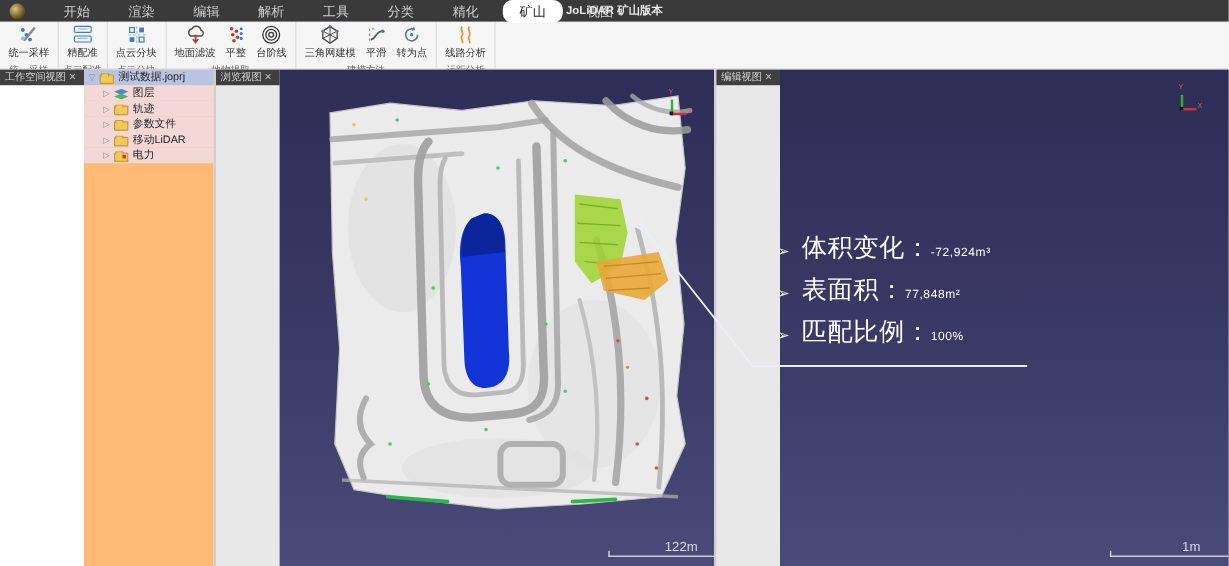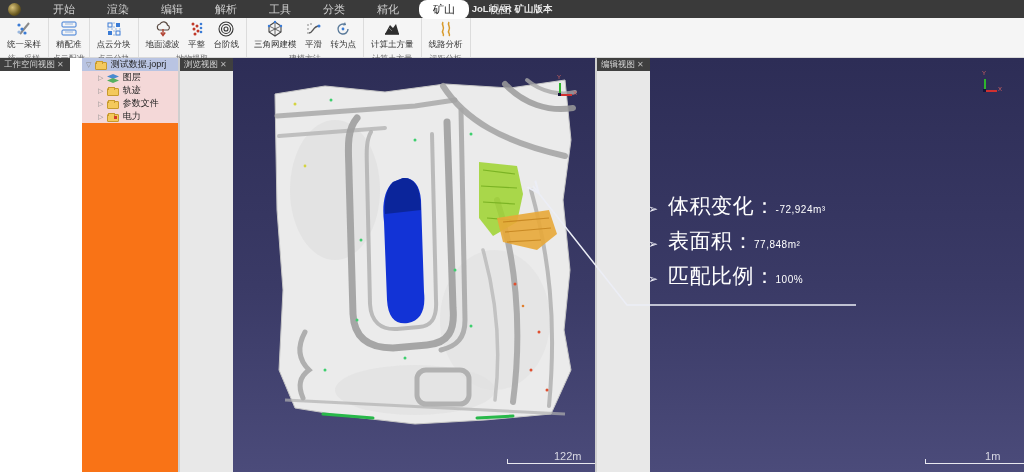--- a/index.html
+++ b/index.html
@@ -26,21 +26,21 @@
 
   
   .main { position:relative; height:414px; display:flex; background:#e8e8e8; }
 
   .panel-header { height:13px; background:#3f3f3f; color:#d5d5d5; font-size:8.5px; display:flex; align-items:center; padding:0 4px; }
   .panel-header .hd-title { flex:1; white-space:nowrap; overflow:hidden; }
   .close-x { color:#bbbbbb; font-size:8px; padding:0 2px; cursor:default; }
 
   
   .workspace { width:180px; background:#ffffff; border-right:2px solid #cfcfcf; display:flex; }
-  .tree { flex:1; background:#f97316; font-size:9px; color:#222;margin-left:12px; }
+  .tree { flex:1; background:#fdba74; font-size:9px; color:#222; }
   .trow { height:13px; display:flex; align-items:center; white-space:nowrap; }
   .trow.root { background:#b9c4e2; }
   .trow.pink { background:#f4d8d8; }
   .expander { width:10px; text-align:center; color:#8a8a8a; font-size:7px; flex:0 0 auto; }
   .trow.root .expander { margin-left:2px; }
   .trow.pink .expander { margin-left:14px; }
   .ticon { width:13px; height:10px; margin:0 3px 0 1px; flex:0 0 auto; position:relative; }
   .folder { position:absolute; left:0; top:2px; width:12px; height:8px; background:#f4c95c; border:1px solid #c79a2e; border-radius:1px; }
   .folder::before { content:""; position:absolute; left:0; top:-2px; width:5px; height:2px; background:#f4c95c; border:1px solid #c79a2e; border-bottom:none; border-radius:1px 1px 0 0; }
   .folder.red::after { content:""; position:absolute; right:1px; top:1px; width:3px; height:3px; background:#d43a2a; }
@@ -227,35 +227,20 @@
                 <path d="M11 2 L12 5 L9 5.5 Z" fill="#5a7a9a"></path>
                 <circle cx="9" cy="9" r="1.4" fill="#3a7bd5"></circle>
               </svg>
           </span>
           <span class="rlabel">转为点</span>
         </div>
       </div>
       <div class="rgroup-label">建模方法</div>
     </div>
 
-    <div class="rgroup">
-      <div class="rbuttons">
-        <div class="rbtn">
-          <span class="ricon">
-            <svg width="18" height="18" viewBox="0 0 18 18">
-                <path d="M2 14 L7 5 L10 8 L13 4 L16 14 Z" fill="#2e2e2e"></path>
-                <path d="M2 14 L16 14" stroke="#2e2e2e" stroke-width="1.6"></path>
-                <path d="M6 8 L9 11" stroke="#8a8a8a" stroke-width="0.8"></path>
-              </svg>
-          </span>
-          <span class="rlabel">计算土方量</span>
-        </div>
-      </div>
-      <div class="rgroup-label">计算土方量</div>
-    </div>
 
     <div class="rgroup">
       <div class="rbuttons">
         <div class="rbtn">
           <span class="ricon">
             <svg width="18" height="18" viewBox="0 0 18 18">
                 <path d="M6 2 C4 5 8 7 6 10 C4 13 8 14 6 16" fill="none" stroke="#d89a2a" stroke-width="1.5"></path>
                 <path d="M12 2 C10 5 14 7 12 10 C10 13 14 14 12 16" fill="none" stroke="#d89a2a" stroke-width="1.5"></path>
               </svg>
           </span>
@@ -298,20 +283,27 @@
               <span class="folder"></span>
             </span>
           <span>轨迹</span>
         </div>
         <div class="trow pink">
           <span class="expander">▷</span>
           <span class="ticon">
               <span class="folder"></span>
             </span>
           <span>参数文件</span>
+        </div>
+        <div class="trow pink">
+          <span class="expander">▷</span>
+          <span class="ticon">
+              <span class="folder"></span>
+            </span>
+          <span>移动LiDAR</span>
         </div>
         <div class="trow pink">
           <span class="expander">▷</span>
           <span class="ticon">
               <span class="folder red"></span>
             </span>
           <span>电力</span>
         </div>
       </div>
     </div>

